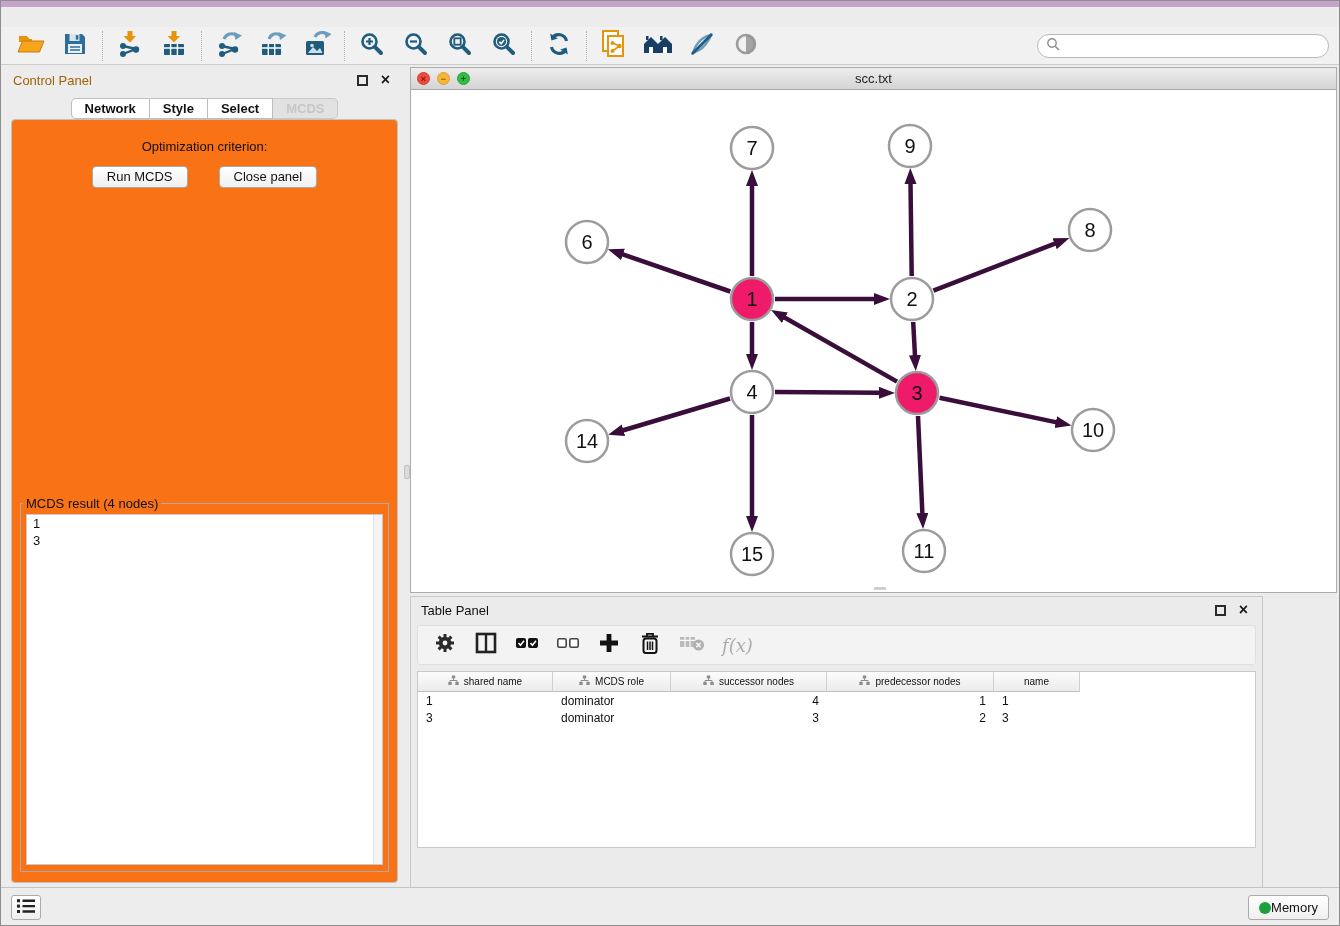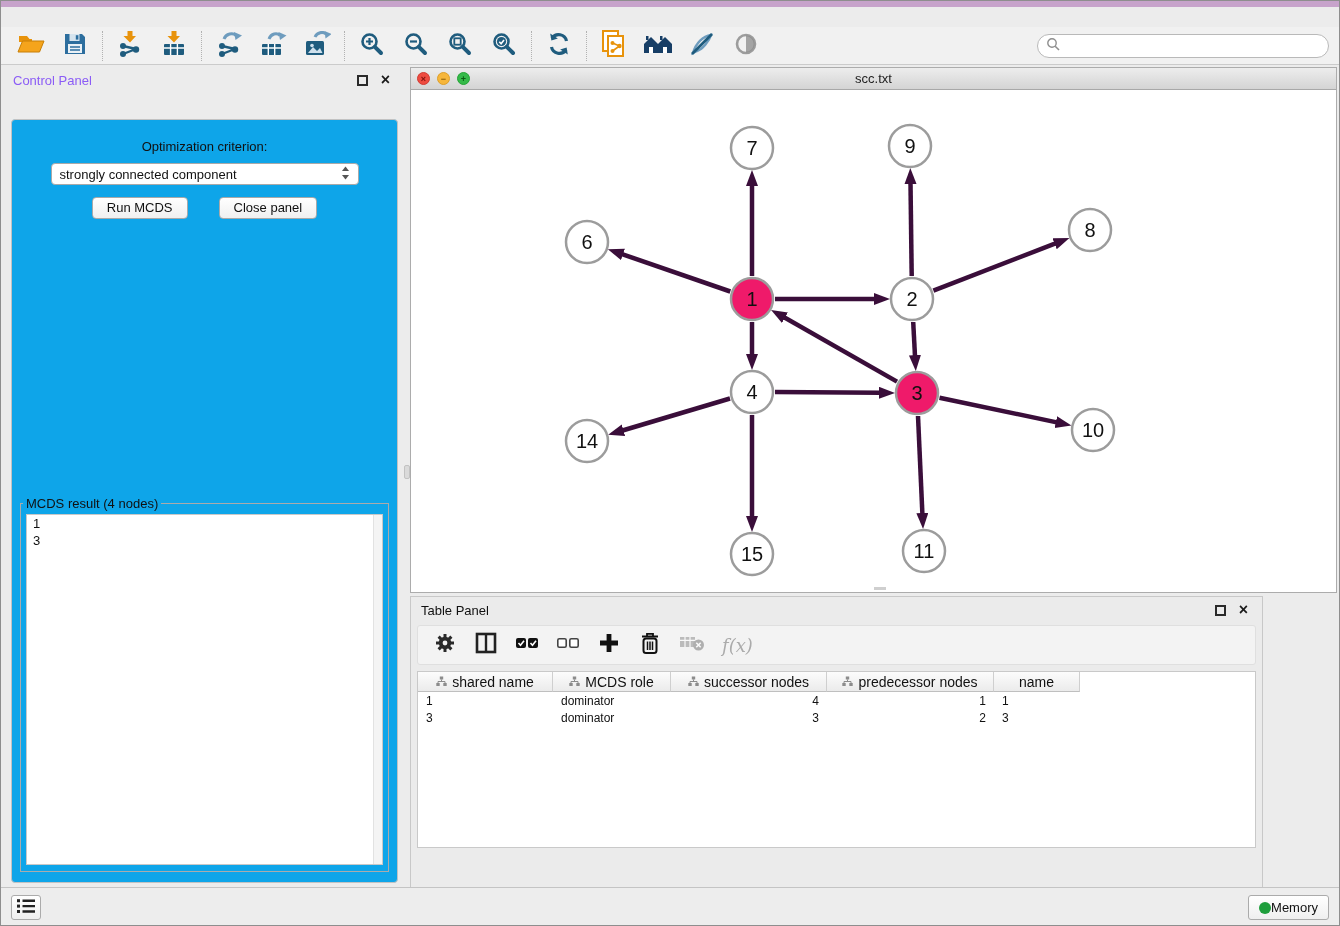--- a/index.html
+++ b/index.html
@@ -17,30 +17,30 @@
   .titlebar-title { text-align:center; line-height:19px; font-size:13px; color:#9B9B9B; }
   
   .toolbar { position:absolute; top:26px; left:0; right:0; height:38px; background:#F1F1F1; border-bottom:1px solid #CBCBCB; display:flex; align-items:center; padding:0 8px; }
   .tbtn { width:44px; height:34px; display:flex; align-items:center; justify-content:center; cursor:pointer; flex:0 0 auto; }
   .tsep { width:0; height:30px; border-left:1px dotted #B2B2B2; margin:0 5px; flex:0 0 auto; }
   .toolbar-spacer { flex:1; }
   .search-wrap { width:292px; height:24px; background:#fff; border:1px solid #B9B9B9; border-radius:12px; display:flex; align-items:center; padding:0 8px; gap:4px; margin-right:2px; }
   .search-wrap input { border:none; outline:none; flex:1; font-size:13px; background:transparent; font-family:inherit; }
   
   .control-panel { position:absolute; left:4px; top:66px; width:399px; height:818px; }
-  .cp-title { position:absolute; left:8px; top:6px; font-size:13px; color:#8b5cf6; }
+  .cp-title { position:absolute; left:8px; top:6px; font-size:13px; color:#a16207; }
   .panel-float { position:absolute; width:11px; height:11px; border:2px solid #2A2A2A; background:transparent; }
   .panel-close { position:absolute; font-size:16px; font-weight:bold; color:#1A1A1A; line-height:14px; }
   .cp-float { right:36px; top:8px; } .cp-close { right:14px; top:6px; }
   .cp-tabs { position:absolute; top:31px; left:0; right:0; display:flex; justify-content:center; }
   .seg-tab { height:21px; line-height:20px; padding:0 13px; background:#fff; border:1px solid #BDBDBD; border-left:none; font-size:13px; font-weight:600; color:#111; cursor:pointer; }
   .seg-tab:first-child { border-left:1px solid #BDBDBD; border-radius:5px 0 0 5px; }
   .seg-tab:last-child { border-radius:0 5px 5px 0; }
   .seg-tab.selected { background:#E2E2E2; color:#C6C6C6; border-color:#C9C9C9; }
-  .cp-body { position:absolute; left:6px; top:52px; right:6px; bottom:2px; background:#0ea5e9; border:1px solid #C2C2C2; border-radius:4px; }
+  .cp-body { position:absolute; left:6px; top:52px; right:6px; bottom:2px; background:#f97316; border:1px solid #C2C2C2; border-radius:4px; }
   .opt-label { text-align:center; margin-top:19px; font-size:13px; color:#111; }
   .criterion-select { margin:9px auto 0; width:308px; height:22px; background:#fff; border:1px solid #A9A9A9; border-radius:4px; display:flex; align-items:center; padding:0 8px; font-size:13px; color:#111; cursor:pointer; }
   .criterion-select .sel-text { flex:1; }
   .cp-buttons { display:flex; justify-content:center; gap:31px; margin-top:12px; }
   .push-btn { height:22px; padding:0 14px; background:linear-gradient(#FFFFFF,#F0F0F0); border:1px solid #A9A9A9; border-radius:4px; font-size:13px; color:#111; line-height:20px; cursor:pointer; font-family:inherit; }
   .result-fieldset { position:absolute; left:8px; right:8px; top:376px; bottom:10px; border:1px solid #ABABAB; }
   .result-fieldset legend { font-size:13px; color:#111; padding:0 3px; margin-left:2px; }
   .result-box { position:absolute; left:5px; right:5px; top:3px; bottom:6px; background:#fff; border:1px solid #C8C8C8; overflow:hidden; }
   .result-line { font-size:13px; line-height:17px; padding-left:6px; color:#111; }
   .result-scroll { position:absolute; top:0; right:0; bottom:0; width:9px; background:#F4F4F4; border-left:1px solid #E2E2E2; }
@@ -59,21 +59,21 @@
   .nw-resize { position:absolute; bottom:2px; left:50%; width:12px; height:3px; background:#CFCFCF; }
   
   .table-panel { position:absolute; left:409px; top:595px; width:853px; height:293px; background:#EBEBEB; border:1px solid #C8C8C8; }
   .tp-title { position:absolute; left:10px; top:6px; font-size:13px; color:#111; }
   .tp-float { right:36px; top:8px; } .tp-close { right:14px; top:6px; }
   .tp-toolbar { position:absolute; left:6px; right:6px; top:28px; height:40px; background:#F3F3F3; border:1px solid #DFDFDF; border-radius:3px; display:flex; align-items:center; gap:17px; padding:0 15px; }
   .tp-tbtn { min-width:24px; height:24px; display:flex; align-items:center; justify-content:center; cursor:pointer; }
   .fx-label { font-family:"DejaVu Serif",serif; font-style:italic; font-size:18px; color:#ABABAB; }
   .tp-table { position:absolute; left:6px; right:6px; top:74px; bottom:40px; background:#fff; border:1px solid #C9C9C9; overflow:hidden; }
   .tbl-header { display:flex; height:20px; }
-  .tbl-hcell { display:flex; align-items:center; justify-content:center; gap:5px; background:linear-gradient(#FCFCFC,#EBEBEB); border-right:1px solid #CFCFCF; border-bottom:1px solid #BFBFBF; font-size:14px; color:#111; cursor:pointer; }
+  .tbl-hcell { display:flex; align-items:center; justify-content:center; gap:5px; background:linear-gradient(#FCFCFC,#EBEBEB); border-right:1px solid #CFCFCF; border-bottom:1px solid #BFBFBF; font-size:10px; color:#111; cursor:pointer; }
   .tbl-row { display:flex; height:17px; align-items:center; font-size:12px; color:#111; cursor:pointer; }
   .tbl-cell { overflow:hidden; white-space:nowrap; padding:0 8px; }
   .tp-tabs { position:absolute; bottom:8px; left:0; right:0; display:flex; justify-content:center; }
   .tp-tabs .seg-tab.selected { background:#D5D5D5; color:#B5B5B5; }
   
   .status-bar { position:absolute; left:0; right:0; bottom:0; height:38px; background:#EDEDED; border-top:1px solid #C4C4C4; }
   .sb-left-btn { position:absolute; left:10px; top:7px; width:30px; height:25px; background:linear-gradient(#FFFFFF,#EFEFEF); border:1px solid #ABABAB; border-radius:3px; display:flex; align-items:center; justify-content:center; cursor:pointer; }
   .sb-memory { position:absolute; right:10px; top:7px; height:25px; padding:0 10px; background:linear-gradient(#FFFFFF,#EFEFEF); border:1px solid #ABABAB; border-radius:3px; display:flex; align-items:center; font-size:13px; color:#111; cursor:pointer; }
   .mem-dot { width:12px; height:12px; border-radius:50%; background:#1E9E3C; }
 </style>
@@ -240,31 +240,28 @@
         </svg>
     </span>
     <input type="text" placeholder="" style="">
   </div>
 </div>
 
 <div class="control-panel">
   <div class="cp-title">Control Panel</div>
   <span class="panel-float cp-float"></span>
   <span class="panel-close cp-close">×</span>
+  <div class="cp-tabs">
+      <span class="seg-tab">Network</span>
+      <span class="seg-tab">Style</span>
+      <span class="seg-tab">Select</span>
+      <span class="seg-tab selected">MCDS</span>
+    </div>
   <div class="cp-body">
     <div class="opt-label">Optimization criterion:</div>
-    <div class="criterion-select">
-      <span class="sel-text">strongly connected component</span>
-      <span>
-        <svg width="9" height="16" viewBox="0 0 9 16">
-            <path d="M1 6l3.5-4.5L8 6z" fill="#555"></path>
-            <path d="M1 10l3.5 4.5L8 10z" fill="#555"></path>
-          </svg>
-      </span>
-    </div>
     <div class="cp-buttons">
       <button class="push-btn">Run MCDS</button>
       <button class="push-btn">Close panel</button>
     </div>
     <fieldset class="result-fieldset">
       <legend>MCDS result (4 nodes)</legend>
       <div class="result-box">
         <div>
             <div class="result-line">1</div>
             <div class="result-line">3</div>

